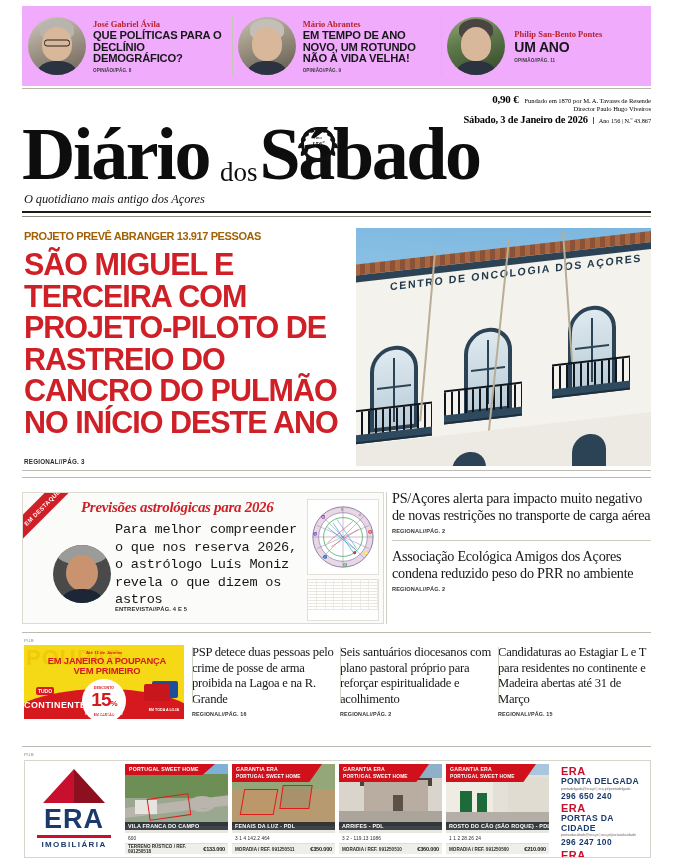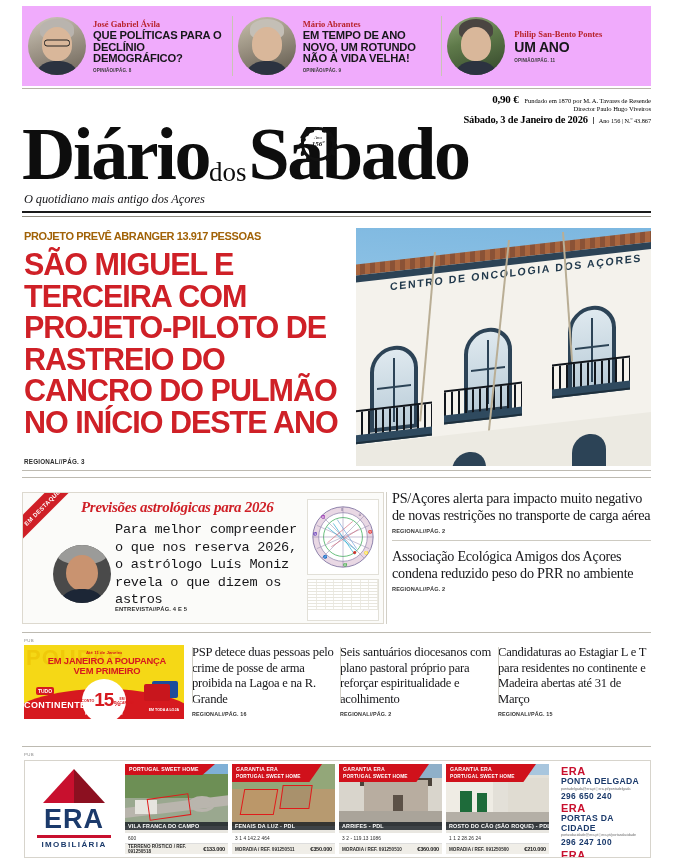--- a/index.html
+++ b/index.html
@@ -93,21 +93,21 @@
     display:flex; align-items:flex-start;
   }
   .mh-word {
     font-family:"Liberation Serif", serif;
     font-weight:bold; font-size:74px; line-height:72px;
     letter-spacing:-2.4px; color:#0d0d0d;
   }
   .mh-dos {
     font-family:"Liberation Serif", serif;
     font-size:27px; line-height:27px; color:#0d0d0d;
-    align-self:flex-end; padding-bottom:10px; margin:0 2px 0 0;
+    align-self:flex-end; padding-bottom:10px; margin:0 2px 0 11px;
   }
   .mh-seal {
     position:absolute; left:296px; top:125px; width:44px; height:40px;
   }
   .tagline {
     position:absolute; left:24px; top:192px;
     font-family:"Liberation Serif", serif;
     font-style:italic; font-size:12.4px; color:#17171a; letter-spacing:-0.1px;
   }
   .rule-mast {
@@ -308,21 +308,21 @@
   .conti-h {
     position:absolute; top:11px; left:0; right:0; text-align:center;
     font-family:"Liberation Sans", sans-serif;
     font-weight:bold; font-size:9.4px; line-height:10.4px; color:#d6191f;
     letter-spacing:-0.2px;
     padding-left:6px;
   }
   .conti-disc {
     position:absolute; left:50%; top:34px; transform:translateX(-50%);
     width:44px; height:44px; border-radius:50%; background:#fff;
-    display:flex; flex-direction:row; align-items:center; justify-content:center;
+    display:flex; flex-direction:column; align-items:center; justify-content:center;
   }
   .conti-disc .lbl { font-family:"Liberation Sans", sans-serif; font-size:3.6px; font-weight:bold; color:#d6191f; }
   .conti-disc .pct { font-family:"Liberation Sans", sans-serif; font-size:19px; font-weight:bold; color:#d6191f; line-height:19px; letter-spacing:-1px; }
   .conti-disc .pct small { font-size:8px; }
   .conti-disc .sub { font-family:"Liberation Sans", sans-serif; font-size:3.4px; font-weight:bold; color:#d6191f; }
   .conti-brand {
     position:absolute; bottom:9px; left:0; right:0; text-align:left;
     font-family:"Liberation Sans", sans-serif;
     font-weight:bold; font-size:9px; color:#fff; letter-spacing:0.4px;
   }

